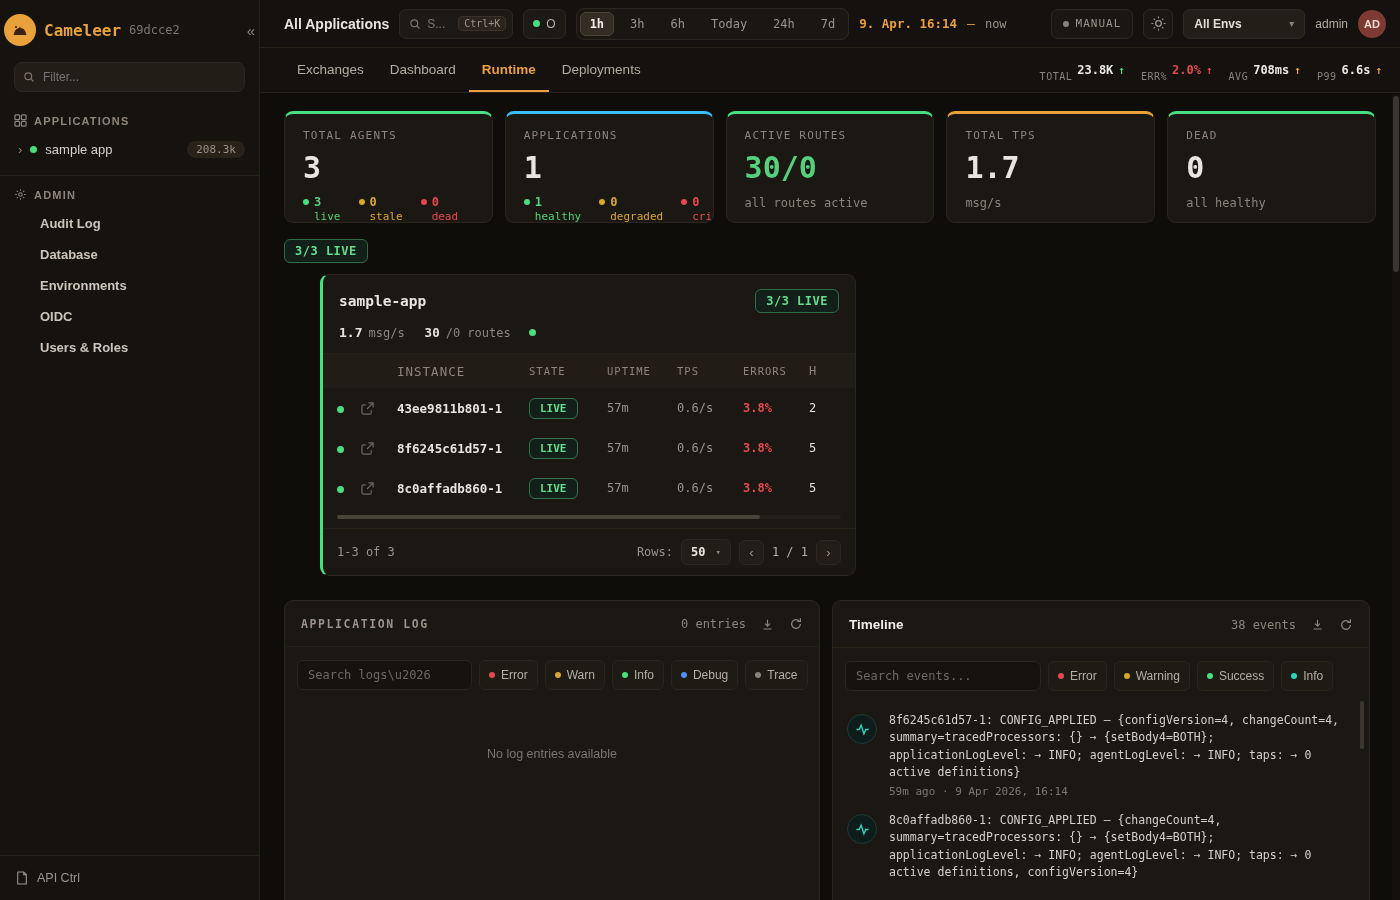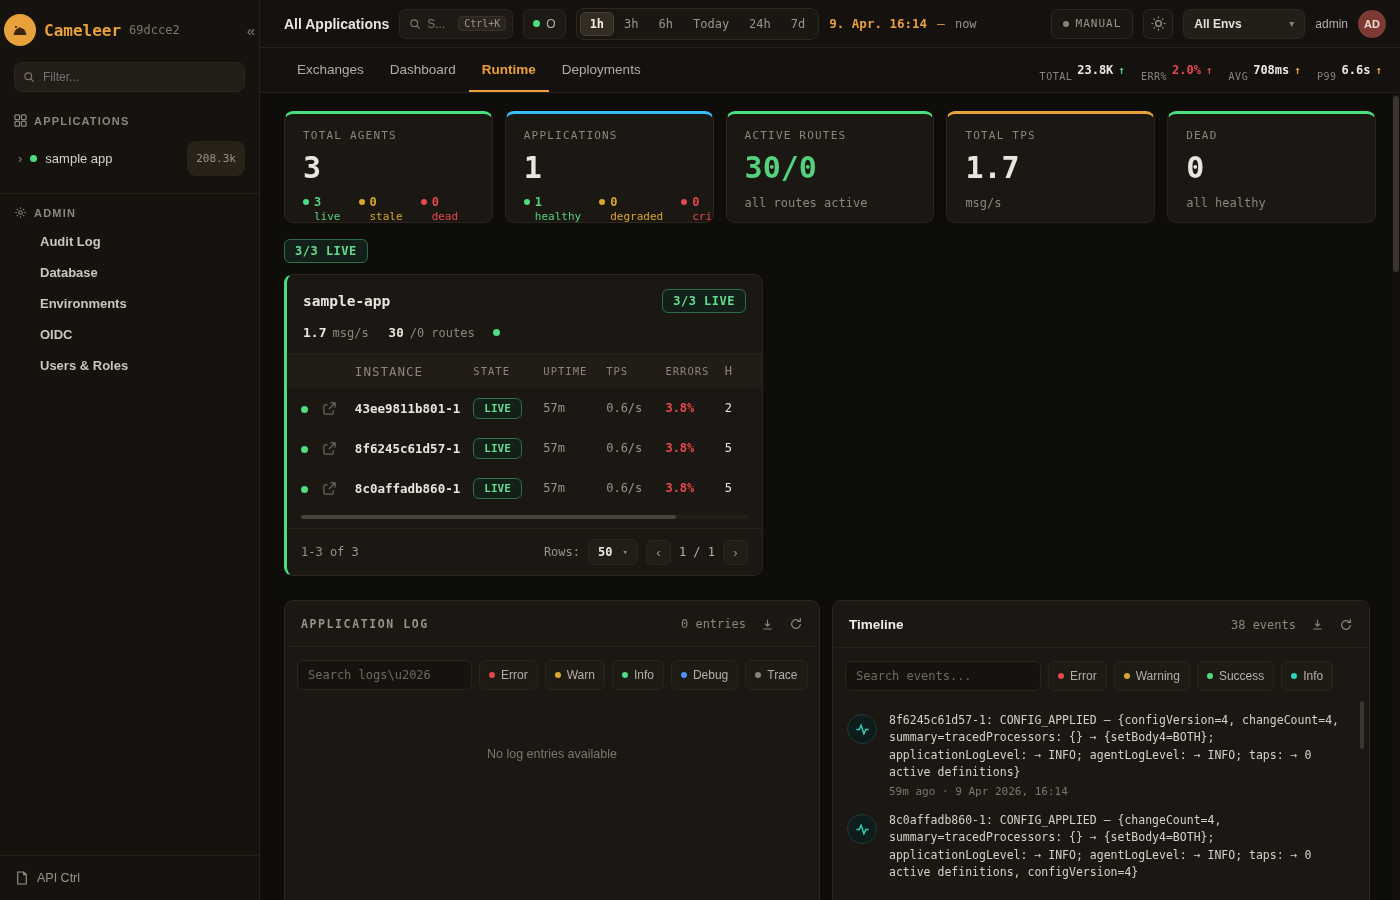--- a/index.html
+++ b/index.html
@@ -18,34 +18,34 @@
   .logo-badge { width:32px; height:32px; border-radius:50%; background:#e9a23b; display:flex; align-items:center; justify-content:center; flex:none; }
   .logo-text { color:#e9a23b; font-weight:bold; font-size:16px; }
   .logo-suffix { color:#7d766d; font-size:12px; }
   .collapse-btn { margin-left:auto; color:#8a837a; font-size:15px; background:none; border:none; cursor:pointer; }
   .sb-filter { margin:6px 14px 12px; position:relative; }
   .sb-filter input { width:100%; height:30px; background:#221d17; border:1px solid #2d2720; border-radius:8px; color:#b5aea4; padding:0 10px 0 28px; font-size:12px; outline:none; }
   .sb-filter .s-icon { position:absolute; left:9px; top:9px; color:#7d766d; }
   .sb-section-title { display:flex; align-items:center; gap:7px; padding:10px 14px 7px; color:#8d857b; font-size:11px; font-weight:bold; letter-spacing:1.2px; }
   .sb-app-row { display:flex; align-items:center; gap:8px; padding:7px 14px 7px 18px; color:#d6d0c8; cursor:pointer; font-size:13px; }
   .sb-chevron { color:#8a837a; font-size:13px; }
-  .sb-app-badge { margin-left:auto; background:#282218; color:#9a938a; font-size:11px; padding:11px 9px; border-radius:9px;text-align:center; }
+  .sb-app-badge { margin-left:auto; background:#282218; color:#9a938a; font-size:11px; padding:2px 9px; border-radius:9px;text-align:center; }
   .sb-divider { border-top:1px solid #272119; margin:10px 0 2px; }
   .sb-admin-item { display:block; color:#ccc5bb; font-weight:600; font-size:13px; padding:8px 14px 8px 40px; cursor:pointer; }
   .sb-footer { margin-top:auto; border-top:1px solid #272119; padding:15px 16px; display:flex; align-items:center; gap:9px; color:#9a938a; font-size:12.5px; cursor:pointer; }
 
   
   .main { flex:1; display:flex; flex-direction:column; position:relative; background:#0f0d0a; min-width:0; }
   .topbar { height:48px; min-height:48px; background:#14110e; border-bottom:1px solid #272119; display:flex; align-items:center; gap:10px; padding:0 14px 0 24px; }
   .tb-title { font-weight:bold; font-size:14px; white-space:nowrap; }
   .tb-search { display:flex; align-items:center; gap:6px; background:#1d1914; border:1px solid #2d2720; border-radius:7px; height:30px; padding:0 6px 0 9px; color:#7d766d; width:114px; cursor:text; }
   .tb-search-text { font-size:12px; flex:1; overflow:hidden; white-space:nowrap; }
   .kbd { background:#2a241c; border:1px solid #38322a; border-radius:4px; font-size:10px; padding:1px 5px; color:#9a938a; white-space:nowrap; }
   .tb-online { display:flex; align-items:center; gap:6px; border:1px solid #2d2720; background:#1d1914; border-radius:7px; height:30px; padding:0 9px; color:#b5aea4; font-size:12px; cursor:pointer; }
-  .tb-ranges { display:flex; background:#1a1712; border:1px solid #2d2720; border-radius:8px; padding:3px; gap:0; }
+  .tb-ranges { display:flex; background:#1a1712; border:1px solid #2d2720; border-radius:8px; padding:3px; gap:6px; }
   .tb-range { border:1px solid transparent; background:none; color:#9a938a; font-size:12px; padding:4px 9px; border-radius:6px; cursor:pointer; font-family:inherit; }
   .tb-range.active { background:#332c23; border-color:#4b4237; color:#f0ece6; font-weight:bold; }
   .tb-datetime { color:#eb9f3f; font-weight:bold; font-size:12.5px; white-space:nowrap; }
   .tb-sep { color:#eb9f3f; }
   .tb-now { color:#9a938a; font-size:12px; }
   .tb-manual { margin-left:auto; display:flex; align-items:center; gap:7px; border:1px solid #2d2720; background:#1a1712; color:#9a938a; border-radius:7px; height:30px; padding:0 11px; font-size:11px; letter-spacing:1px; cursor:pointer; white-space:nowrap; }
   .tb-iconbtn { width:30px; min-width:30px; height:30px; border:1px solid #2d2720; background:#1a1712; color:#9a938a; border-radius:7px; display:flex; align-items:center; justify-content:center; cursor:pointer; }
   .tb-env { display:flex; align-items:center; border:1px solid #312a22; background:#231e17; border-radius:7px; height:30px; padding:0 10px; font-size:12px; font-weight:600; color:#e3ded7; width:122px; justify-content:space-between; cursor:pointer; }
   .tb-env .caret { color:#8a837a; font-size:10px; }
   .tb-user { color:#b5aea4; font-size:12px; }
@@ -72,21 +72,21 @@
   .sc-sub { color:#8d857b; font-size:12px; margin-top:13px; }
   .sc-minis { display:flex; gap:18px; margin-top:13px; }
   .mini { display:flex; gap:5px; }
   .mini .dot { margin-top:3px; width:6px; height:6px; }
   .mini-val { font-size:12px; font-weight:bold; display:block; line-height:1.15; }
   .mini-lbl { font-size:11px; display:block; }
 
   .live-row { margin:16px 0 11px; }
   .pill-green { display:inline-flex; align-items:center; background:#13201a; border:1px solid #2f6b47; color:#63dd8d; font-weight:bold; font-size:12px; padding:4px 10px; border-radius:6px; letter-spacing:.5px; }
 
-  .app-card { width:479px; background:#1b1713; border:1px solid #2b251e; border-left:3px solid #4ade80; border-radius:9px; overflow:hidden; }
+  .app-card { width:536px; background:#1b1713; border:1px solid #2b251e; border-left:3px solid #4ade80; border-radius:9px; overflow:hidden;margin-left:36px; }
   .ac-header { display:flex; align-items:center; justify-content:space-between; padding:14px 16px 10px; }
   .ac-name { font-weight:bold; font-size:14.5px; }
   .ac-sub { display:flex; align-items:center; gap:6px; padding:2px 16px 13px; border-bottom:1px solid #272118; }
   .ac-tps-val { font-weight:bold; font-size:13px; }
   .ac-unit { color:#8d857b; font-size:12px; }
   .ac-routes-val { font-weight:bold; font-size:12.5px; margin-left:14px; }
   .ac-routes-lbl { color:#8d857b; font-size:12px; }
   .ac-sub .dot { margin-left:12px; }
   .tbl-head { display:flex; align-items:center; background:#221c16; height:34px; padding:0 14px; color:#8d857b; font-size:10.5px; letter-spacing:1px; }
   .tbl-row { display:flex; align-items:center; height:40px; padding:0 14px; cursor:pointer; }

